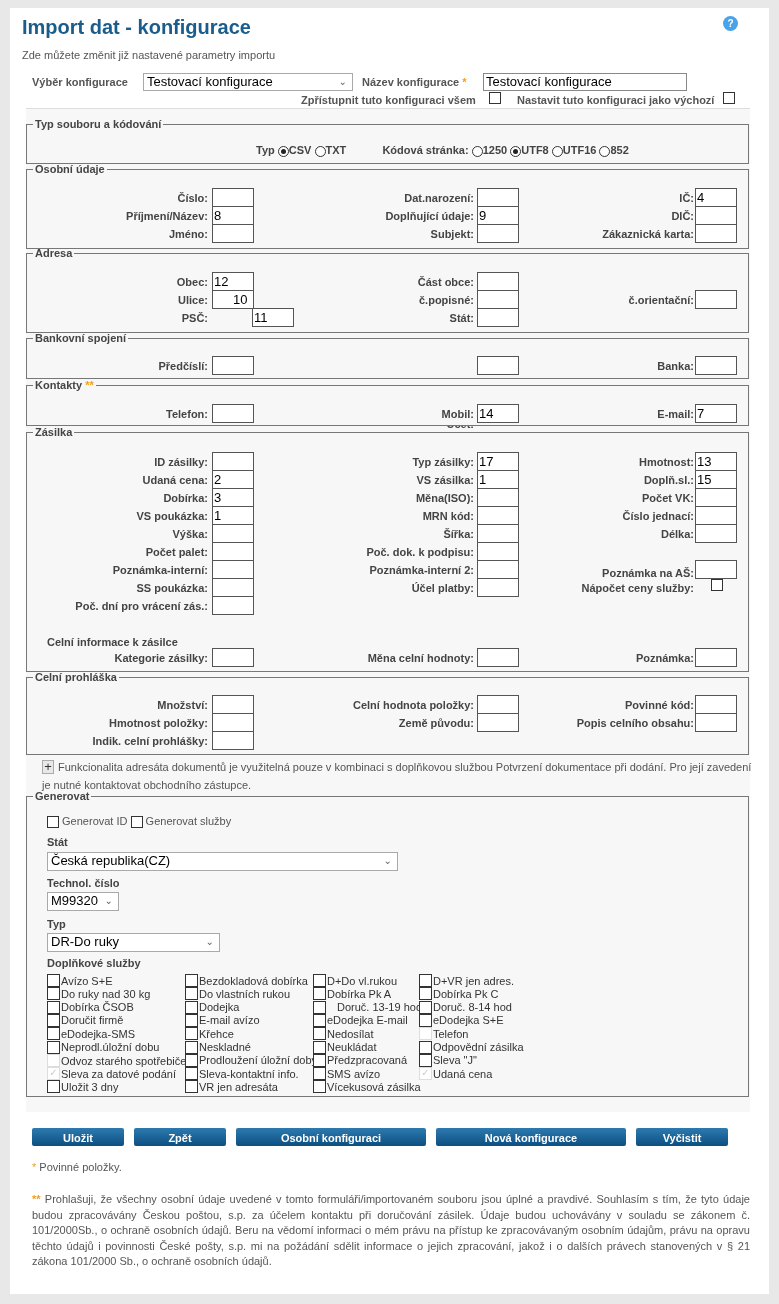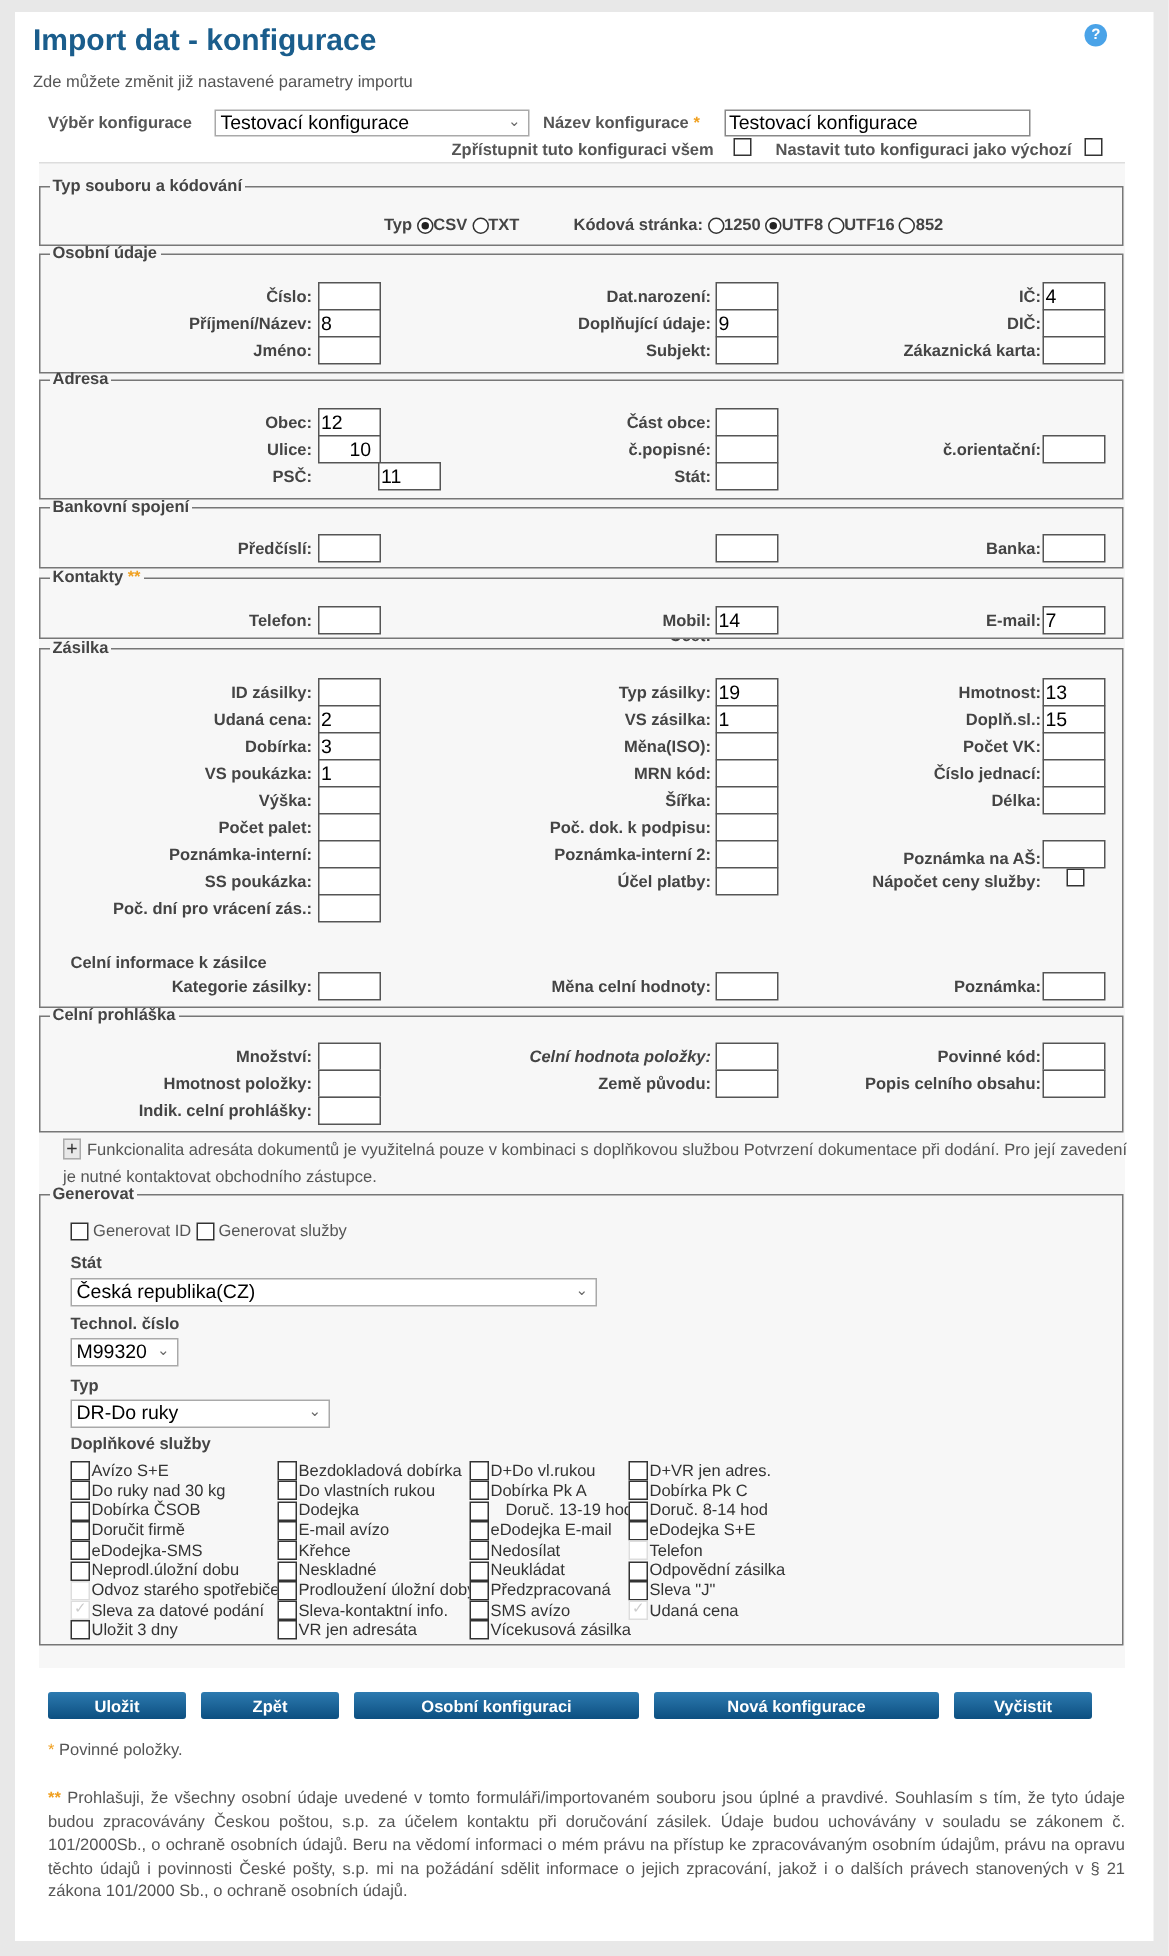--- a/index.html
+++ b/index.html
@@ -206,21 +206,21 @@
 <div class="row-lbl" style="right:571px;top:546px;">Počet palet:</div>
 <div class="fld" style="left:212px;top:542px;"></div>
 <div class="row-lbl" style="right:571px;top:564px;">Poznámka-interní:</div>
 <div class="fld" style="left:212px;top:560px;"></div>
 <div class="row-lbl" style="right:571px;top:582px;">SS poukázka:</div>
 <div class="fld" style="left:212px;top:578px;"></div>
 <div class="row-lbl" style="right:571px;top:600px;">Poč. dní pro vrácení zás.:</div>
 <div class="fld" style="left:212px;top:596px;"></div>
 
 <div class="row-lbl" style="right:305px;top:456px;">Typ zásilky:</div>
-<div class="fld" style="left:477px;top:452px;">19</div>
+<div class="fld" style="left:477px;top:452px;">17</div>
 <div class="row-lbl" style="right:305px;top:474px;">VS zásilka:</div>
 <div class="fld" style="left:477px;top:470px;">1</div>
 <div class="row-lbl" style="right:305px;top:492px;">Měna(ISO):</div>
 <div class="fld" style="left:477px;top:488px;"></div>
 <div class="row-lbl" style="right:305px;top:510px;">MRN kód:</div>
 <div class="fld" style="left:477px;top:506px;"></div>
 <div class="row-lbl" style="right:305px;top:528px;">Šířka:</div>
 <div class="fld" style="left:477px;top:524px;"></div>
 <div class="row-lbl" style="right:305px;top:546px;">Poč. dok. k podpisu:</div>
 <div class="fld" style="left:477px;top:542px;"></div>
@@ -254,21 +254,21 @@
 
 <fieldset class="fs" style="top:671px;height:84px;">
   <legend>Celní prohláška</legend>
 </fieldset>
 <div class="row-lbl" style="right:571px;top:699px;">Množství:</div>
 <div class="fld" style="left:212px;top:695px;"></div>
 <div class="row-lbl" style="right:571px;top:717px;">Hmotnost položky:</div>
 <div class="fld" style="left:212px;top:713px;"></div>
 <div class="row-lbl" style="right:571px;top:735px;">Indik. celní prohlášky:</div>
 <div class="fld" style="left:212px;top:731px;"></div>
-<div class="row-lbl" style="right:305px;top:699px;font-style:italic;">Celní hodnota položky:</div>
+<div class="row-lbl" style="right:305px;top:699px;">Celní hodnota položky:</div>
 <div class="fld" style="left:477px;top:695px;"></div>
 <div class="row-lbl" style="right:305px;top:717px;">Země původu:</div>
 <div class="fld" style="left:477px;top:713px;"></div>
 <div class="row-lbl" style="right:85px;top:699px;">Povinné kód:</div>
 <div class="fld" style="left:695px;top:695px;"></div>
 <div class="row-lbl" style="right:85px;top:717px;">Popis celního obsahu:</div>
 <div class="fld" style="left:695px;top:713px;"></div>
 
 <div class="note" style="left:42px;top:758px;">
   <span class="plus-btn">+</span><span>Funkcionalita adresáta dokumentů je využitelná pouze v kombinaci s doplňkovou službou Potvrzení dokumentace při dodání. Pro její zavedení</span>
@@ -407,21 +407,21 @@
     <span class="lab">Neskladné</span>
   </div>
 <div class="svc" style="left: 313px; top: 1040.5px;">
     <span class="chk"></span>
     <span class="lab">Neukládat</span>
   </div>
 <div class="svc" style="left: 419px; top: 1040.5px;">
     <span class="chk"></span>
     <span class="lab">Odpovědní zásilka</span>
   </div>
-<div class="svc" style="left: 47px; top: 1053.8px;">
+<div class="svc" style="left: 47px; top: 1053.8px; align-items: flex-end;">
     <span class="chk disabled"></span>
     <span class="lab">Odvoz starého spotřebiče</span>
   </div>
 <div class="svc" style="left: 185px; top: 1053.8px;">
     <span class="chk"></span>
     <span class="lab">Prodloužení úložní doby</span>
   </div>
 <div class="svc" style="left: 313px; top: 1053.8px;">
     <span class="chk"></span>
     <span class="lab">Předzpracovaná</span>

